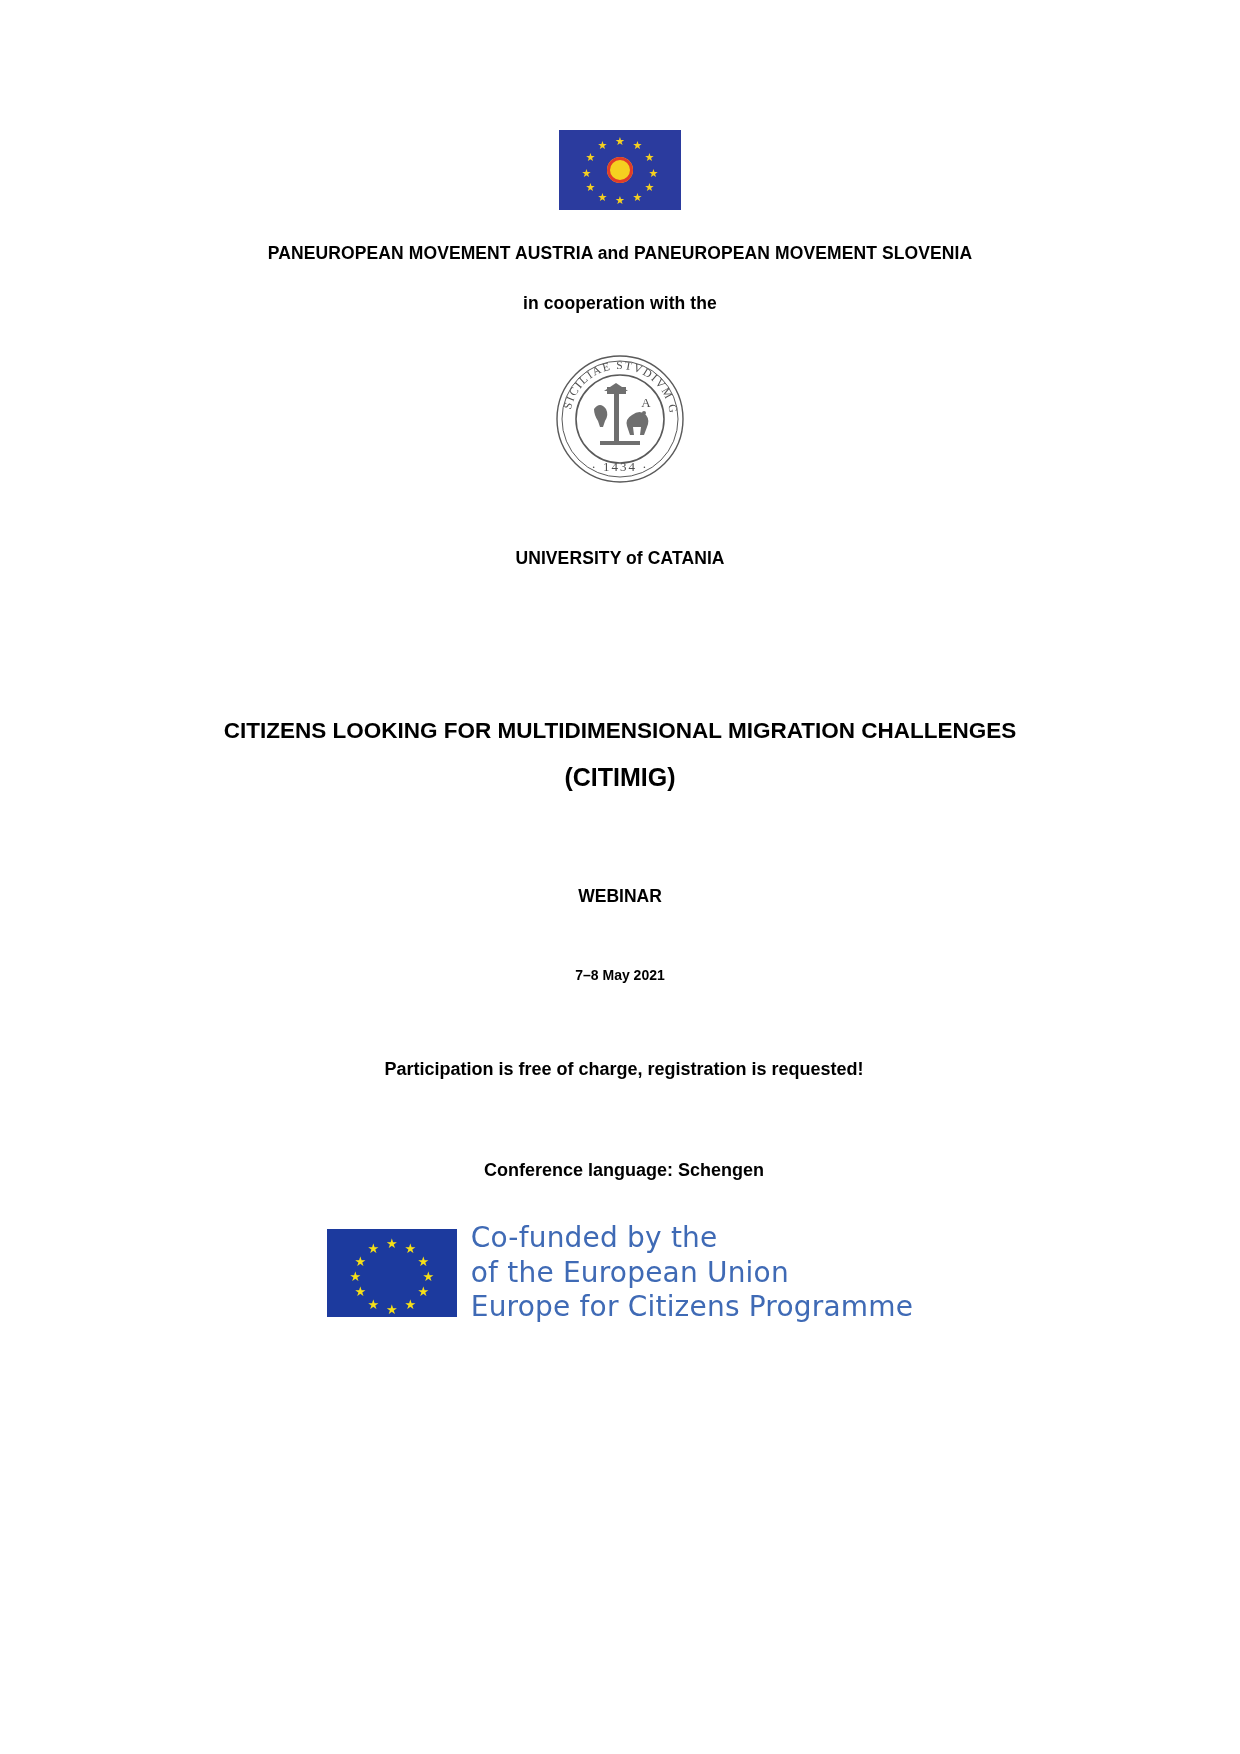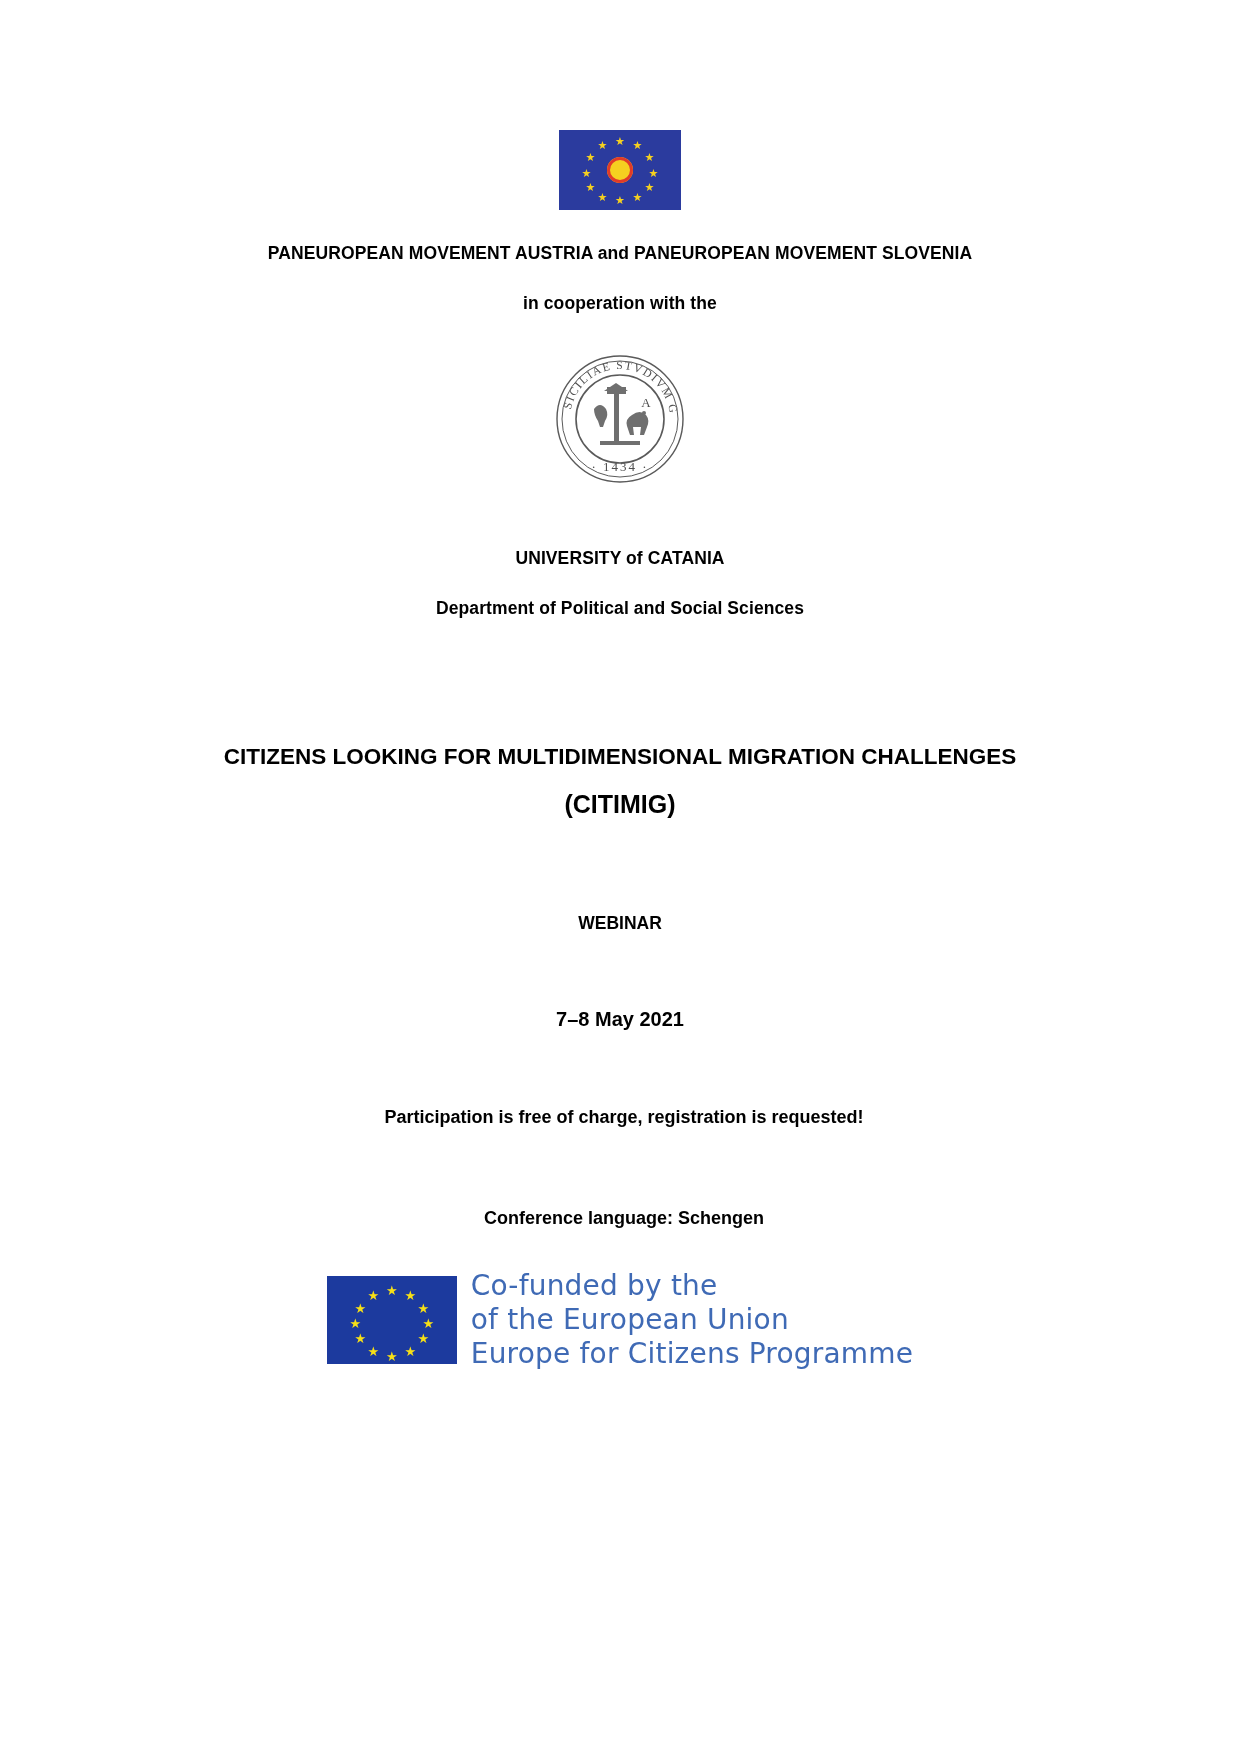--- a/index.html
+++ b/index.html
@@ -115,22 +115,21 @@
   .main-title {
     text-align: center;
     font-weight: bold;
     font-size: 33px;
     line-height: 1.35;
     max-width: 880px;
   }
   .dates {
     text-align: right;
     font-weight: bold;
-    font-size: 20px;
-    margin-top: 14px;
+    font-size: 14px;
   }
   .note {
     text-align: center;
     font-weight: bold;
     font-size: 18px;
     margin-left: 8px;
   }
 
   
   .cofunded {
@@ -218,21 +217,20 @@
       </svg>
     </div>
   </div>
 
   <div class="spacer-60"></div>
 
   <div class="line">UNIVERSITY of CATANIA</div>
 
   <div class="spacer-24"></div>
 
-  <div class="line">Department of Political and Social Sciences</div>
 
   <div class="spacer-70"></div>
   <div class="spacer-50"></div>
 
   <div class="project-title">CITIZENS LOOKING FOR MULTIDIMENSIONAL MIGRATION CHALLENGES</div>
 
   <div class="project-acronym">(CITIMIG)</div>
 
   <div class="spacer-70"></div>
 

